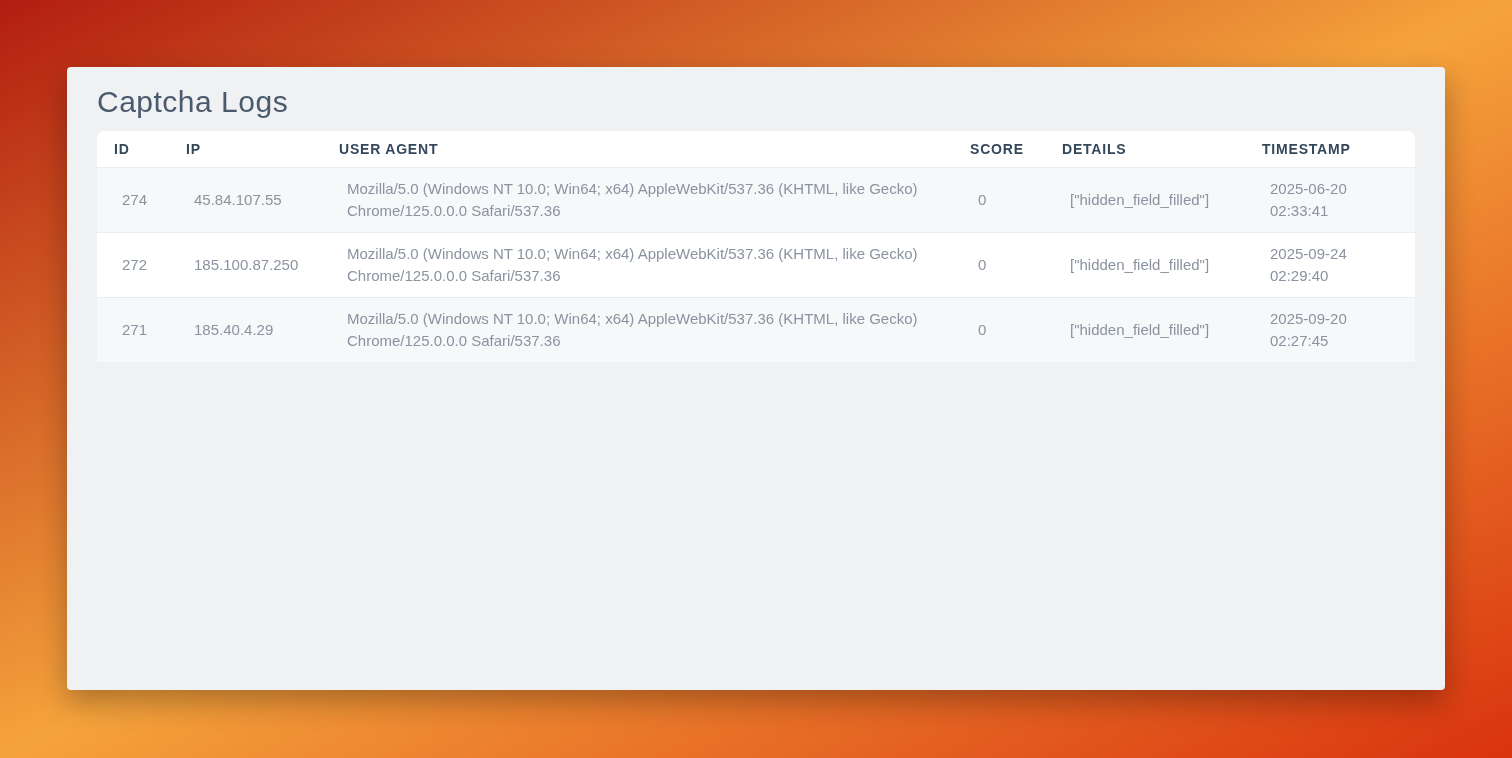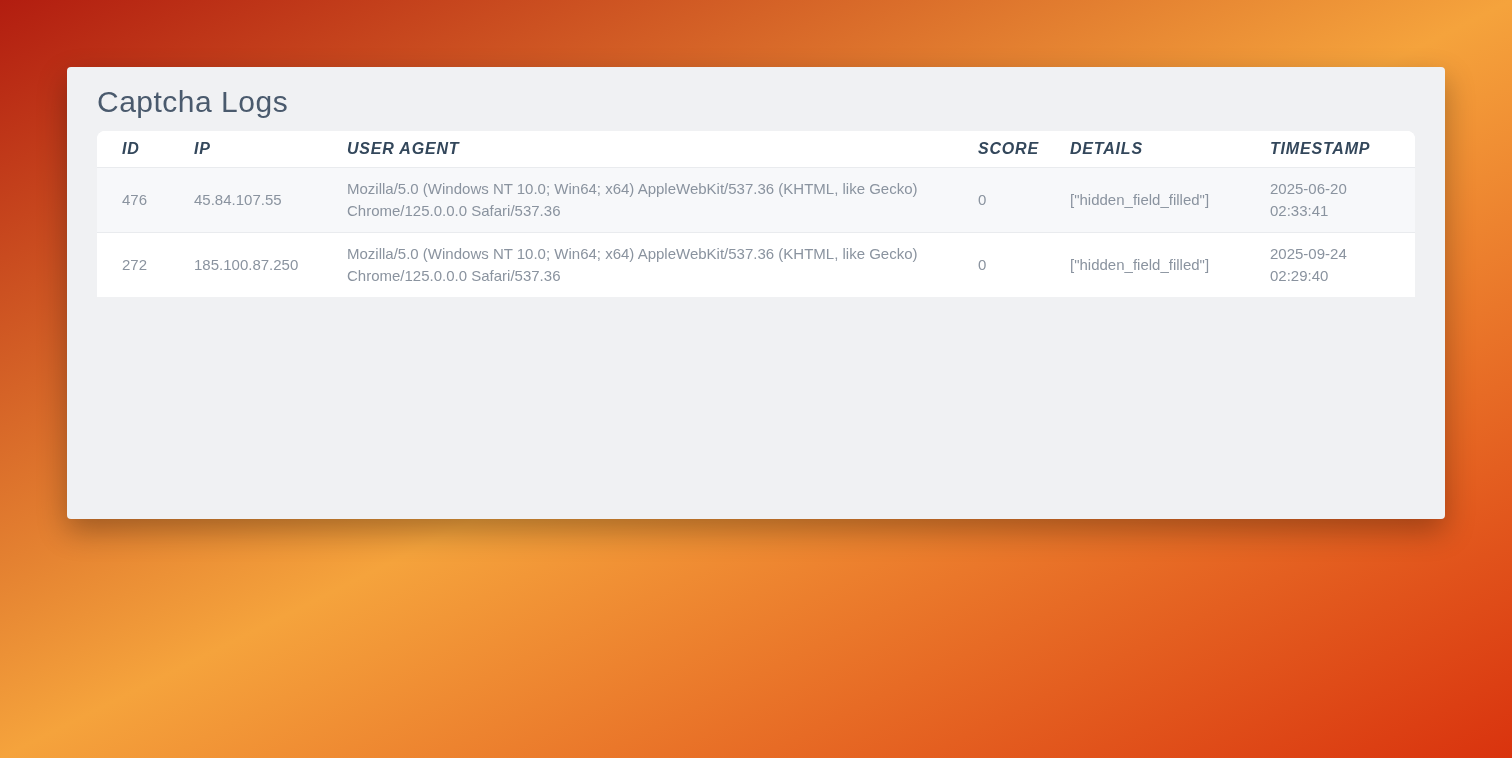--- a/index.html
+++ b/index.html
@@ -19,21 +19,21 @@
   body {
     font-family: "Liberation Sans", sans-serif;
     background: linear-gradient(to bottom right, var(--bg-start) 0%, var(--bg-mid) 50%, var(--bg-end) 100%);
     position: relative;
   }
   .card {
     position: absolute;
     left: 67px;
     top: 67px;
     width: 1378px;
-    height: 452px;
+    height: 623px;
     background: var(--card-bg);
     border-radius: 4px;
     box-shadow: 0 12px 30px rgba(0,0,0,0.30);
     padding: 13px 30px 0 30px;
     overflow: hidden;
   }
   .page-title {
     font-size: 30px;
     font-weight: 500;
     color: var(--title-text);
@@ -46,29 +46,28 @@
     border-collapse: collapse;
     table-layout: fixed;
     background: var(--table-bg);
     border-radius: 8px 8px 0 0;
     overflow: hidden;
   }
   .log-table th {
     height: 36px;
     text-align: left;
     vertical-align: middle;
-    padding: 0 15px 0 25px;
-    font-size: 16px;
+    padding: 0 15px 0 17px;
+    font-size: 14px;
     font-weight: 700;
     letter-spacing: 0.8px;
     color: var(--header-text);
     text-transform: uppercase;
     background: var(--table-bg);
     white-space: nowrap;
-    font-style: italic;
   }
   .log-table tbody tr {
     height: 65px;
   }
   .log-table tbody tr:nth-child(odd) {
     background: var(--stripe-bg);
   }
   .log-table td {
     vertical-align: middle;
     padding: 10px 15px 10px 25px;
@@ -102,33 +101,41 @@
         <th>DETAILS</th>
         <th>TIMESTAMP</th>
       </tr>
     </thead>
     <tbody id="log-rows">
 
 
 
 
   <tr>
-    <td>476</td>
+    <td>274</td>
     <td>45.84.107.55</td>
     <td>Mozilla/5.0 (Windows NT 10.0; Win64; x64) AppleWebKit/537.36 (KHTML, like Gecko) Chrome/125.0.0.0 Safari/537.36</td>
     <td>0</td>
     <td>["hidden_field_filled"]</td>
     <td>2025-06-20 02:33:41</td>
   </tr>
 
 
   <tr>
     <td>272</td>
     <td>185.100.87.250</td>
     <td>Mozilla/5.0 (Windows NT 10.0; Win64; x64) AppleWebKit/537.36 (KHTML, like Gecko) Chrome/125.0.0.0 Safari/537.36</td>
     <td>0</td>
     <td>["hidden_field_filled"]</td>
     <td>2025-09-24 02:29:40</td>
   </tr>
 
+  <tr>
+    <td>271</td>
+    <td>185.40.4.29</td>
+    <td>Mozilla/5.0 (Windows NT 10.0; Win64; x64) AppleWebKit/537.36 (KHTML, like Gecko) Chrome/125.0.0.0 Safari/537.36</td>
+    <td>0</td>
+    <td>["hidden_field_filled"]</td>
+    <td>2025-09-20 02:27:45</td>
+  </tr>
 </tbody>
   </table>
 </div>
 
 </body></html>

